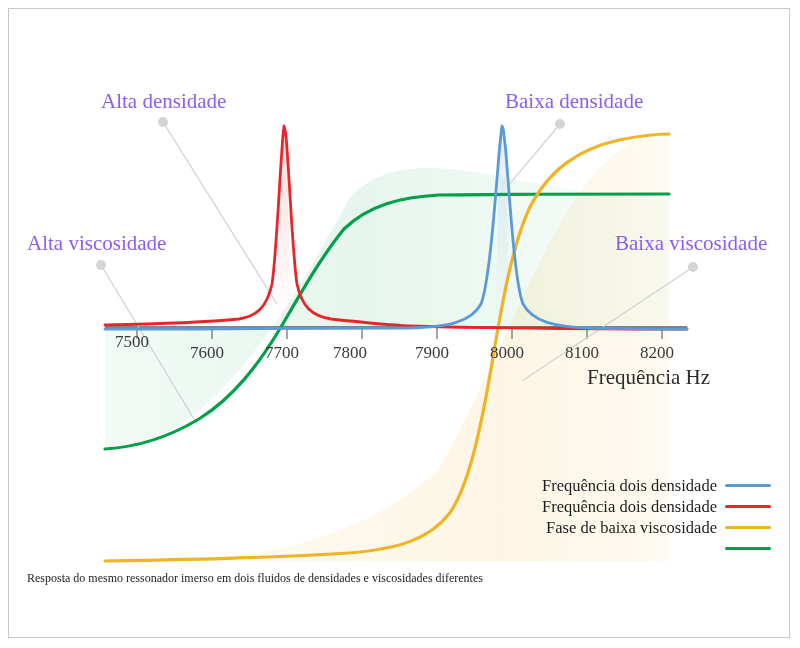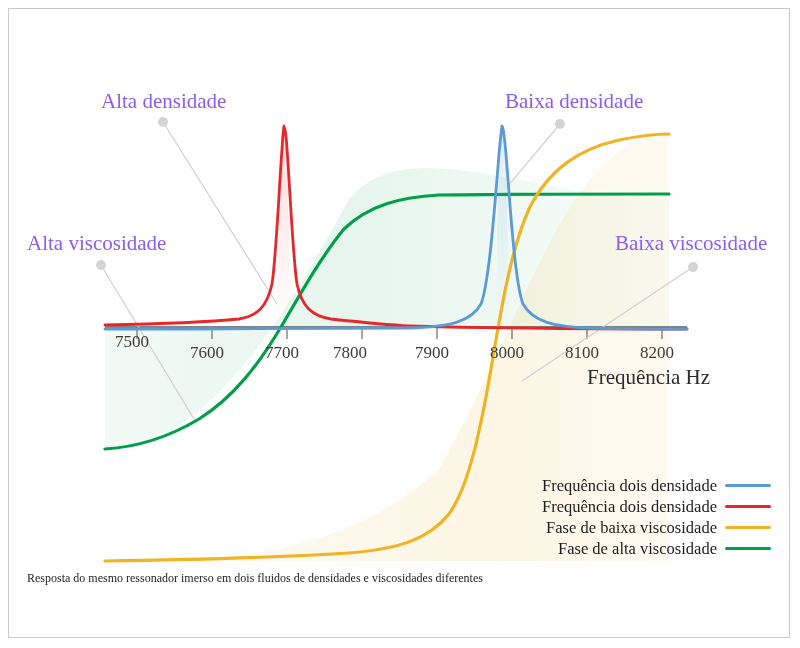--- a/index.html
+++ b/index.html
@@ -183,20 +183,19 @@
     </div>
     <div class="legend-row">
       <span class="legend-label">Frequência dois densidade</span>
       <span class="legend-swatch" style="background:#e8262a;"></span>
     </div>
     <div class="legend-row">
       <span class="legend-label">Fase de baixa viscosidade</span>
       <span class="legend-swatch" style="background:#f0b323;"></span>
     </div>
     <div class="legend-row">
-      <span class="legend-label">Fase de alta viscosidade</span>
       <span class="legend-swatch" style="background:#00a04a;"></span>
     </div>
   </div>
 
   <div id="caption">Resposta do mesmo ressonador imerso em dois fluidos de densidades e viscosidades diferentes</div>
 
 </div>
 
 </body></html>

